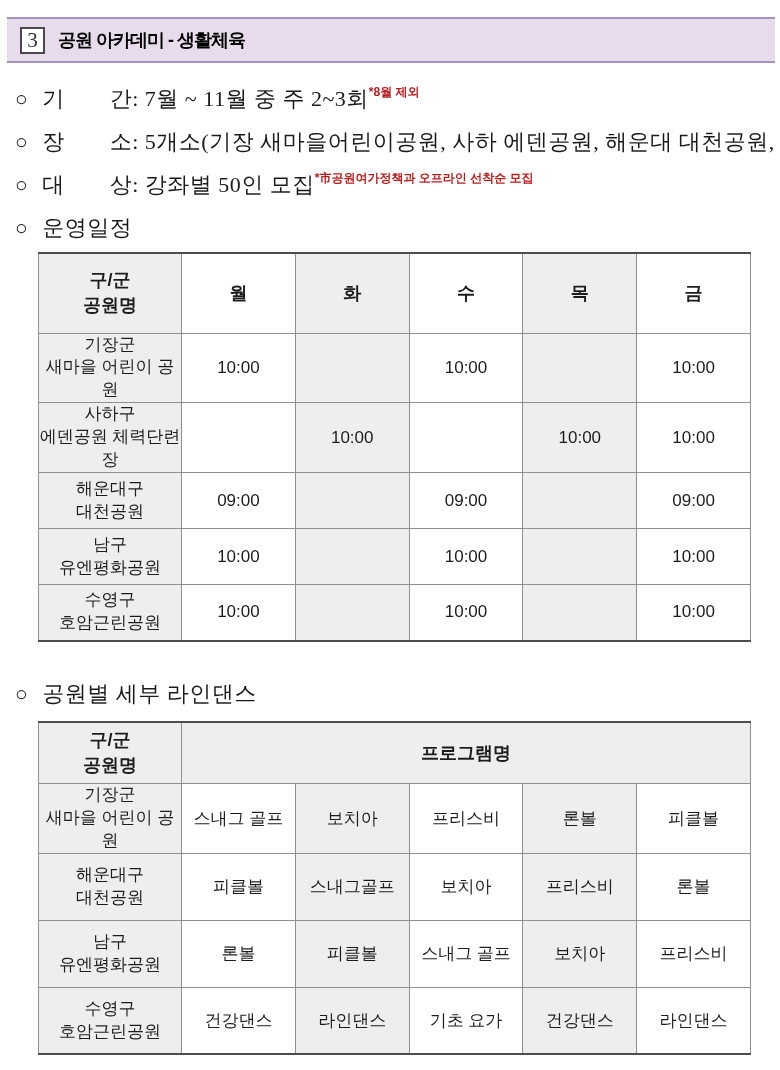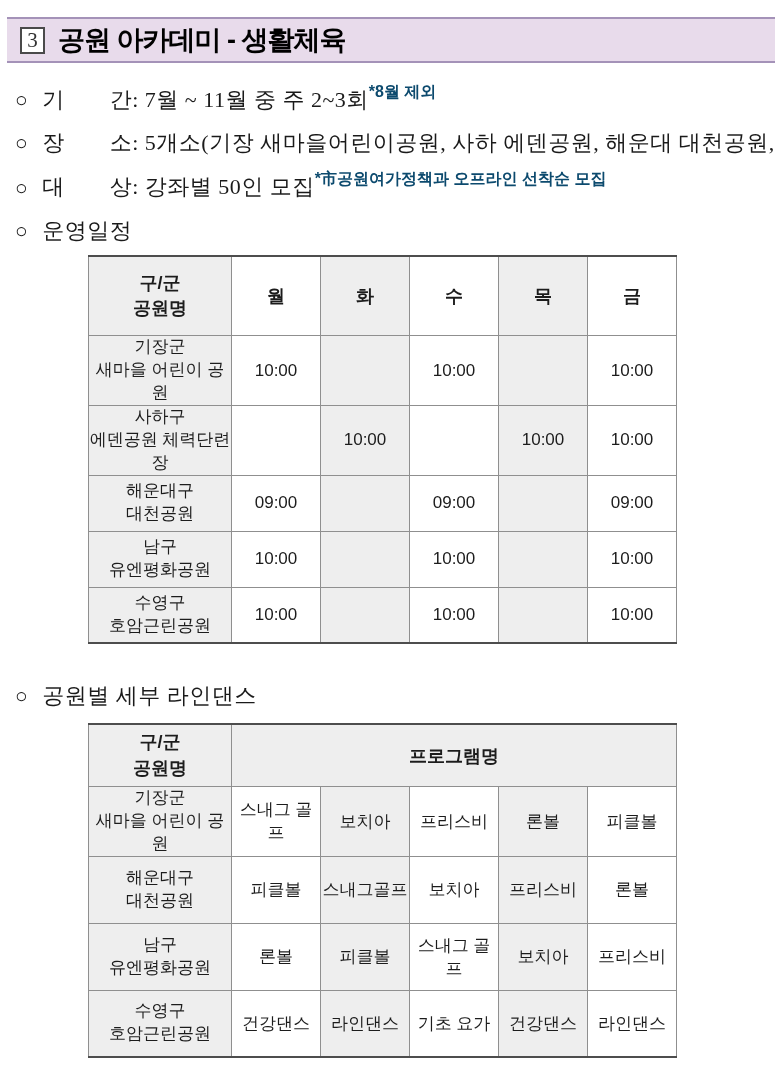--- a/index.html
+++ b/index.html
@@ -24,48 +24,48 @@
   .num-box {
     display: inline-flex; align-items: center; justify-content: center;
     width: 25px; height: 27px;
     background: #ffffff;
     border: 2px solid #4a4a4a;
     font-family: "Liberation Serif", serif;
     font-size: 21px; color: #333;
     margin-right: 13px;
   }
   .title-text {
-    font-size: 27px; font-weight: 800; letter-spacing: -1px; color: #000;
+    font-size: 18px; font-weight: 800; letter-spacing: -1px; color: #000;
     font-family: "Liberation Sans", sans-serif;
   }
 
   
   .line {
     font-family: "Liberation Serif", serif;
     font-size: 22px; color: #1a1a1a;
     margin-left: 15px;
     letter-spacing: 0.5px;
   }
   .line .bullet { font-size: 21px; margin-right: 14px; }
   .l-period  { margin-top: 21px; }
   .l-place   { margin-top: 13px; }
   .l-place2  { margin-top: 9px; padding-left: 196px; }
   .l-target  { margin-top: 13px; }
   .l-sched   { margin-top: 13px; }
   .l-prog    { margin-top: 37px; }
   sup.note {
     font-family: "Liberation Sans", sans-serif;
-    font-size: 16px; font-weight: bold; letter-spacing: 0;
-    position: relative; top: -2px; color: #0c4a6e;
+    font-size: 12px; font-weight: bold; letter-spacing: 0;
+    position: relative; top: -2px; color: #b91c1c;
   }
 
   
   table {
     border-collapse: collapse; table-layout: fixed;
-    margin-left: 88px; width: 589px;
+    margin-left: 38px; width: 713px;
     font-family: "Liberation Sans", sans-serif;
     border-top: 2px solid #4d4d4d;
     border-bottom: 2px solid #4d4d4d;
   }
   col.c-name { width: 143px; }
   th, td {
     border: 1px solid #8f8f8f;
     text-align: center; vertical-align: middle;
     background: #ffffff;
     font-size: 17px; color: #1c1c1c;

